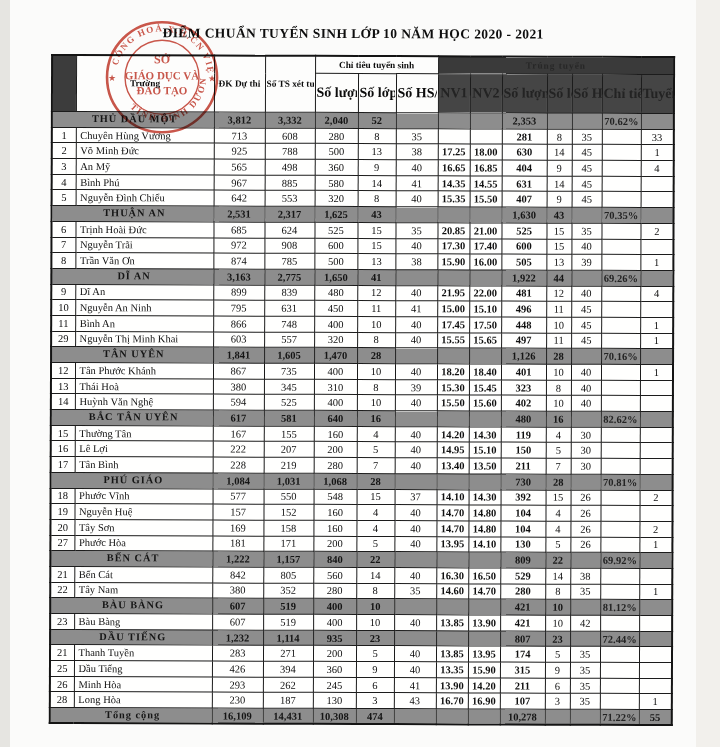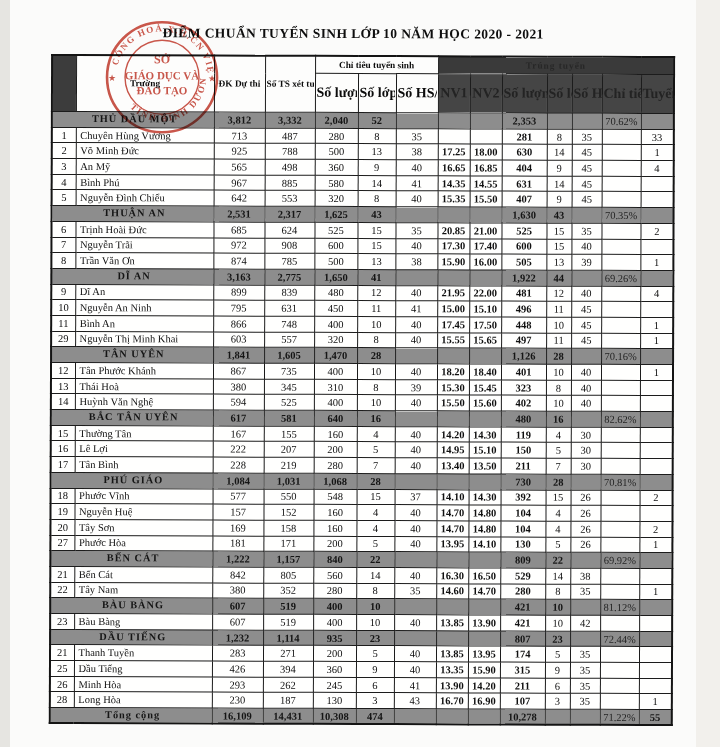--- a/index.html
+++ b/index.html
@@ -56,21 +56,21 @@
   tbody tr{height:15.7px;}
   tbody td{background:#fffffe;color:#101010;}
   tbody td.name{text-align:left;padding-left:4px;white-space:nowrap;}
   tbody td.c5, tbody td.c6, tbody td.c7{font-weight:bold;}
   tbody tr.group td, tbody tr.total td{
     background:#8d8d8d;color:#151515;font-weight:bold;
   }
   tbody tr.group td.name, tbody tr.total td.name{
     text-align:center;letter-spacing:1px;font-size:10.3px;
   }
-  tbody tr.group td.c10, tbody tr.total td.c10{font-weight:normal;color:#242424;}
+  tbody tr.group td.c10, tbody tr.total td.c10{font-weight:bold;color:#242424;}
 
   .stamp{
     position:absolute;left:98px;top:20px;width:126px;height:120px;
     mix-blend-mode:multiply;opacity:.85;pointer-events:none;z-index:5;
   }
 </style>
 </head>
 <body>
 
 <div class="edge-left"></div>
@@ -132,21 +132,21 @@
           <td class="c7">2,353</td>
           <td class="c8"></td>
           <td class="c9"></td>
           <td class="c10">70.62%</td>
           <td class="c11"></td>
         </tr>
         <tr class="school">
           <td>1</td>
           <td class="name">Chuyên Hùng Vương</td>
           <td class="c0">713</td>
-          <td class="c1">487</td>
+          <td class="c1">608</td>
           <td class="c2">280</td>
           <td class="c3">8</td>
           <td class="c4">35</td>
           <td class="c5"></td>
           <td class="c6"></td>
           <td class="c7">281</td>
           <td class="c8">8</td>
           <td class="c9">35</td>
           <td class="c10"></td>
           <td class="c11">33</td>

